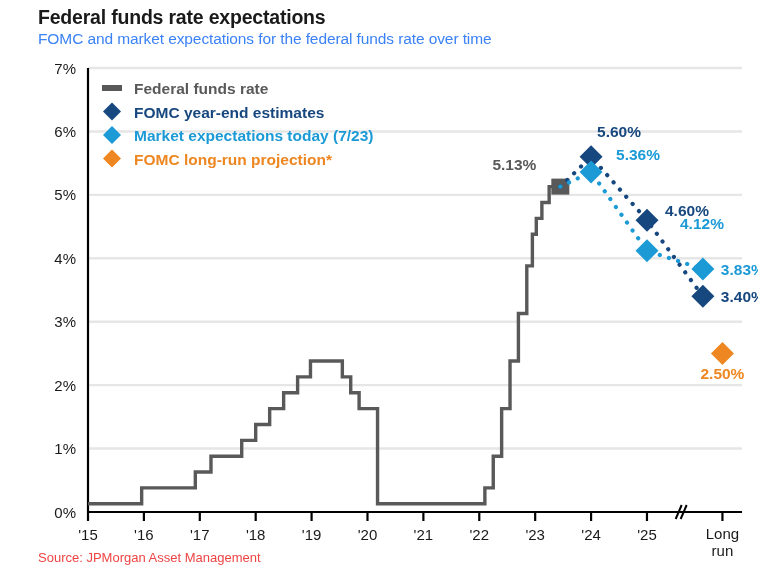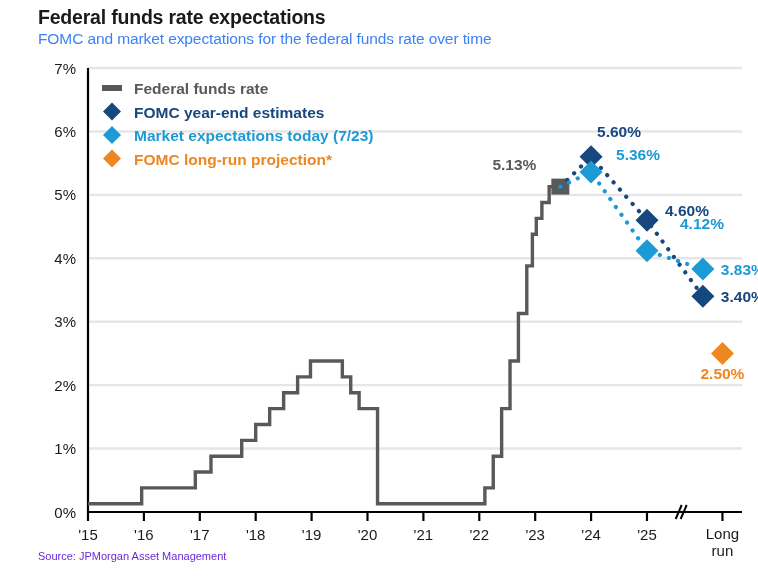--- a/index.html
+++ b/index.html
@@ -36,22 +36,22 @@
     top: 30px;
     font-size: 15.5px;
     font-weight: normal;
     letter-spacing: -0.1px;
     color: #3b82f6;
   }
   .source {
     position: absolute;
     left: 38px;
     top: 550px;
-    font-size: 11px;
-    color: #6d28d9;
+    font-size: 13px;
+    color: #ef4444;
   }
   svg.plot {
     position: absolute;
     left: 0;
     top: 0;
     width: 758px;
     height: 576px;
   }
   .ylabel, .xlabel {
     font-family: "Liberation Sans", sans-serif;

